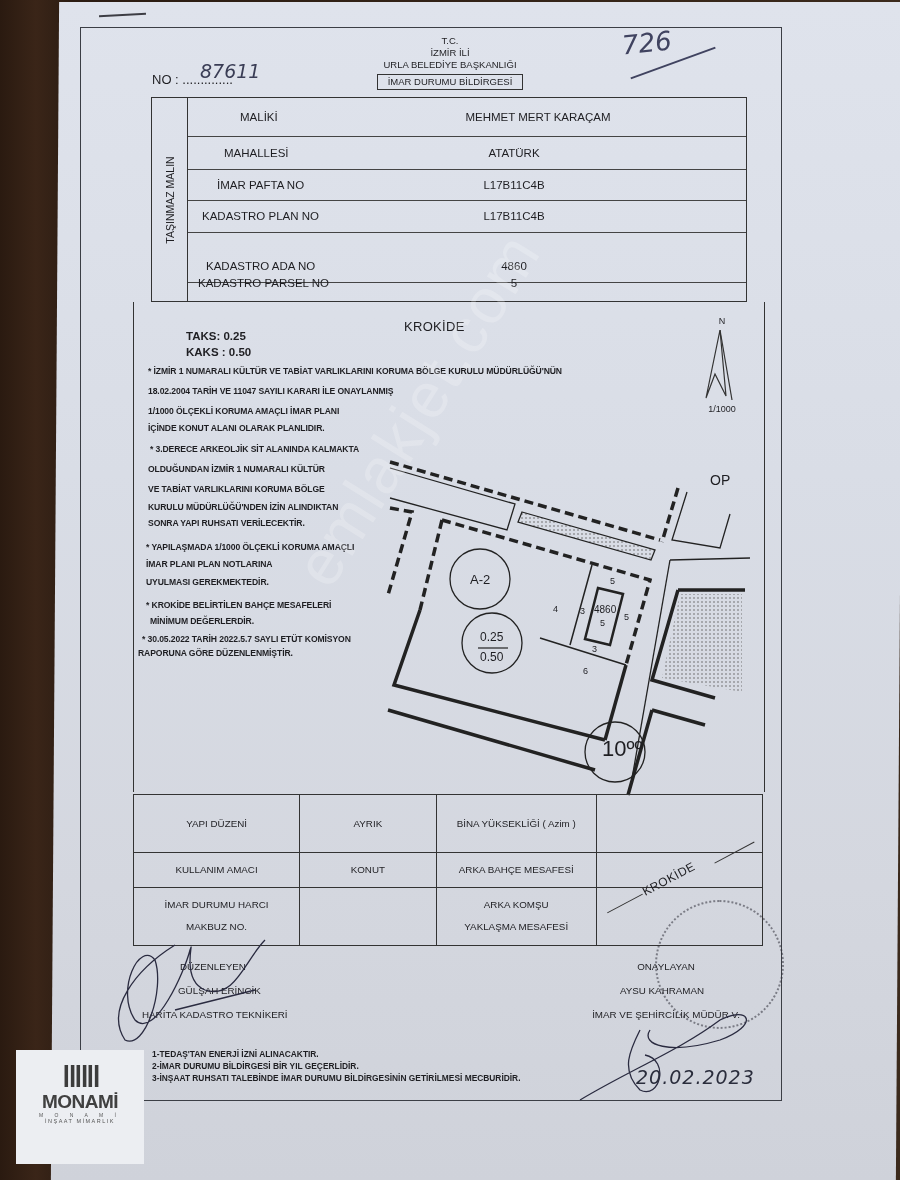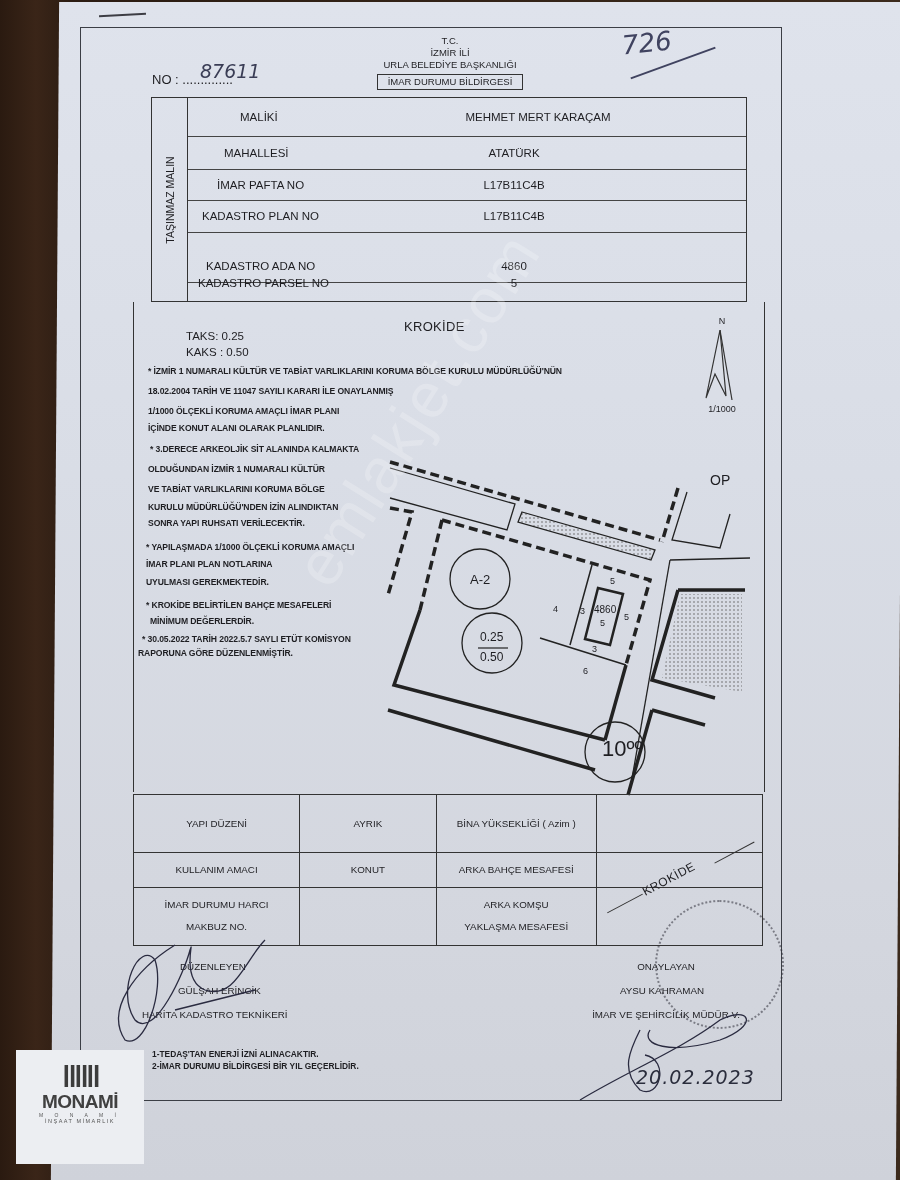--- a/index.html
+++ b/index.html
@@ -21,21 +21,21 @@
   .ptable{left:151px;top:97px;width:594px;height:203px;border:1.3px solid #333;}
   .pside{position:absolute;left:0;top:0;width:35px;height:100%;border-right:1.3px solid #333;}
   .pside span{position:absolute;left:50%;top:50%;transform:translate(-50%,-50%) rotate(-90deg);white-space:nowrap;font-size:10.5px;}
   .prow{position:absolute;left:36px;right:0;border-bottom:1.2px solid #444;font-size:11.5px;}
   .prow:last-child{border-bottom:none;}
   .prow .lab{position:absolute;top:50%;transform:translateY(-50%);}
   .prow .val{position:absolute;left:290px;width:120px;text-align:center;top:50%;transform:translateY(-50%);}
   
   .kroki-box{left:133px;top:302px;width:630px;height:490px;border-left:1.3px solid #333;border-right:1.3px solid #333;}
   .kroki-title{left:404px;top:319px;font-size:13px;letter-spacing:.3px;}
-  .taks{left:186px;top:328px;font-size:11.5px;line-height:16px;}
+  .taks{left:186px;top:328px;font-size:11.5px;line-height:16px;font-weight:bold;}
   .note{font-size:8.6px;font-weight:bold;letter-spacing:-.1px;white-space:nowrap;}
   .north{left:700px;top:316px;width:44px;text-align:center;font-size:9px;}
   .wm{left:280px;top:560px;font-size:64px;color:rgba(255,255,255,.22);transform:rotate(-58deg);transform-origin:left top;white-space:nowrap;letter-spacing:2px;}
   
   .btable{left:133px;top:794px;width:630px;height:152px;border:1.3px solid #333;border-collapse:collapse;}
   .btable td{border:1.2px solid #333;font-size:9.8px;text-align:center;padding:0;line-height:14px;}
   .sig-text{font-size:9.8px;line-height:24px;}
   .notes{left:122px;top:1048px;font-size:8.4px;font-weight:bold;line-height:12px;}
   .date{left:636px;top:1066px;font-family:"DejaVu Sans",sans-serif;font-style:italic;font-size:19px;color:#2a2d3c;letter-spacing:1px;}
   .logo{left:16px;top:1050px;width:128px;height:114px;background:#eceef2;text-align:center;}
@@ -236,20 +236,21 @@
 </div>
 <svg class="abs" style="left:570px;top:1000px" width="200" height="110" viewBox="0 0 200 110">
   <path d="M10 100 C60 70,110 50,150 20 C180 5,190 25,150 40 C100 55,70 45,80 30 M70 30 C60 50,50 70,70 90 C90 100,100 60,75 55" fill="none" stroke="#2a2b40" stroke-width="1.3"></path>
 </svg>
 
 <div class="abs notes">
   <span>NOT :</span>
   <div style="position:absolute;left:30px;top:0;white-space:nowrap;">
     <div>1-TEDAŞ'TAN ENERJİ İZNİ ALINACAKTIR.</div>
     <div>2-İMAR DURUMU BİLDİRGESİ BİR YIL GEÇERLİDİR.</div>
+    <div>3-İNŞAAT RUHSATI TALEBİNDE İMAR DURUMU BİLDİRGESİNİN GETİRİLMESİ MECBURİDİR.</div>
   </div>
 </div>
 <div class="abs date">20.02.2023</div>
 
 <div class="abs logo">
   <div class="mark">ǁǁǁ</div>
   <div class="name">MONAMİ</div>
   <div class="sub1">M O N A M İ</div>
   <div class="sub2">İNŞAAT MİMARLIK</div>
 </div>

